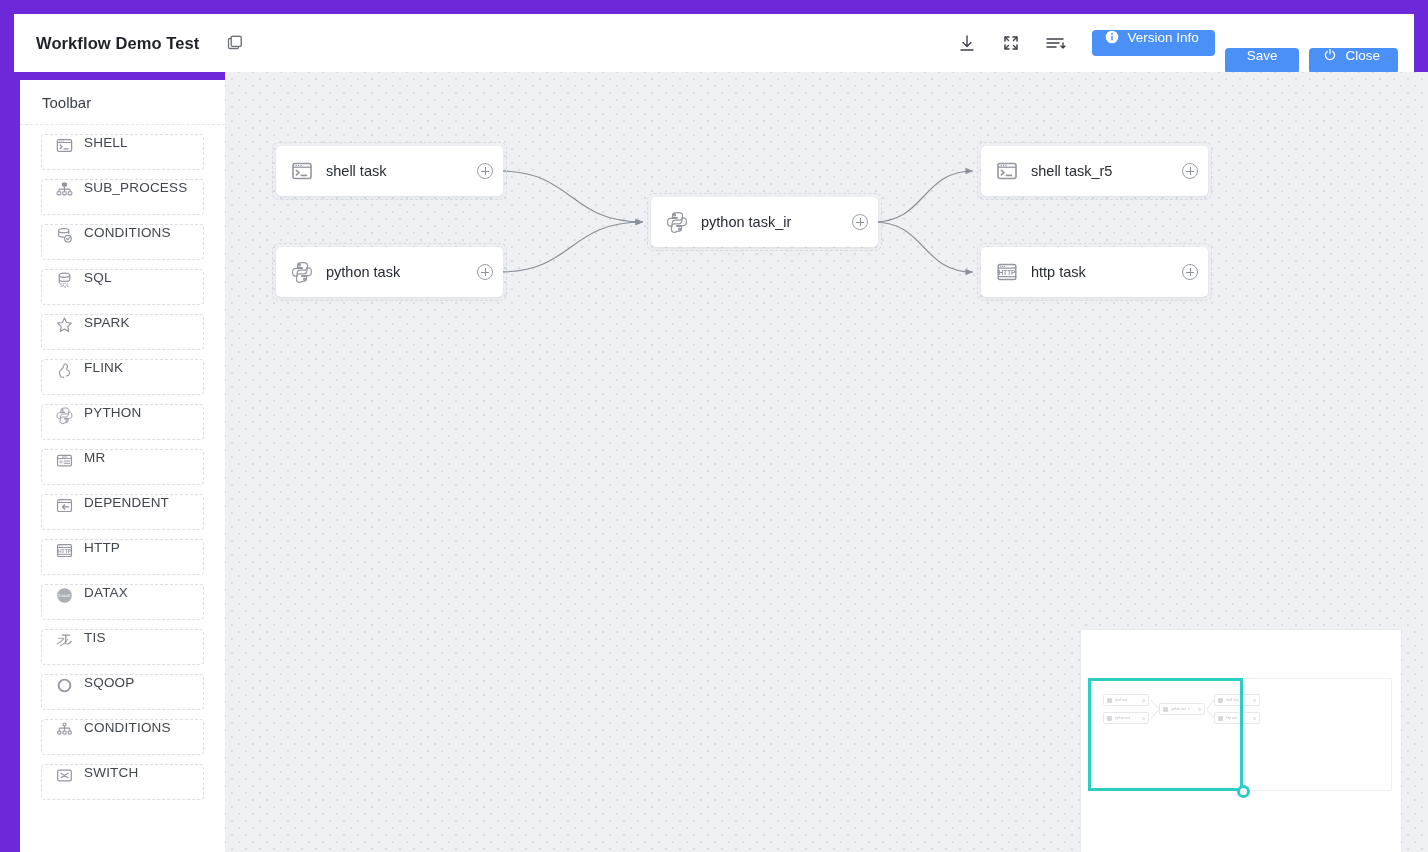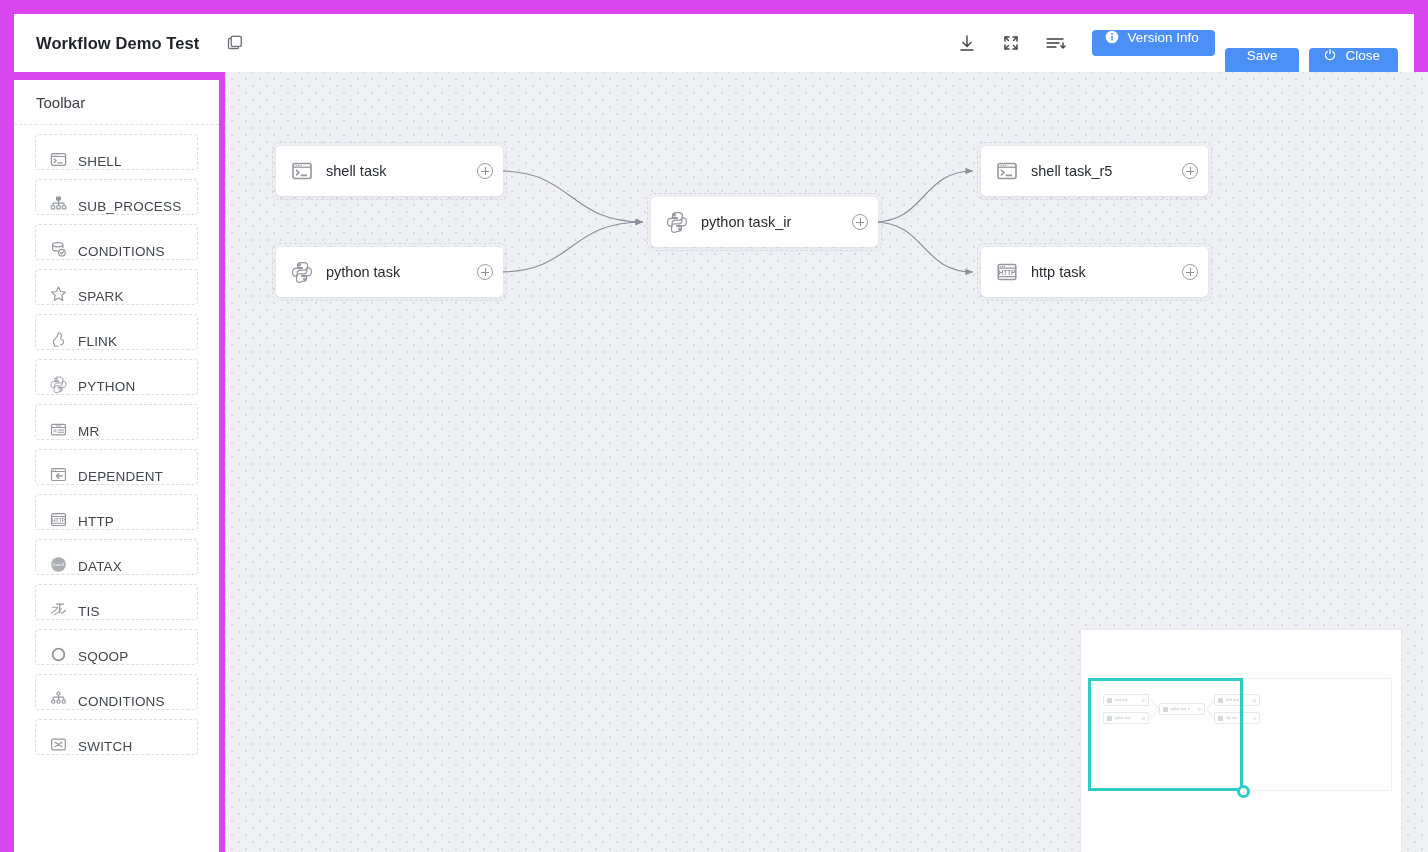--- a/index.html
+++ b/index.html
@@ -3,21 +3,21 @@
 <meta charset="utf-8">
 <title>Workflow Editor</title>
 <style>
   * { box-sizing: border-box; margin: 0; padding: 0; }
   html, body {
     width: 1428px; height: 852px;
     background: #eceef3;
     font-family: "Liberation Sans", sans-serif;
     overflow: hidden;
   }
-  #app { position: relative; width: 1428px; height: 852px; background: #d946ef; }
+  #app { position: relative; width: 1428px; height: 852px; background: #6d28d9; }
 
   
   .header {
     position: absolute; left: 14px; top: 14px;
     width: 1400px; height: 58px;
     background: #ffffff;
     display: flex; align-items: center;
     padding: 0 16px 0 22px;
   }
   .hdr-title {
@@ -38,37 +38,37 @@
   .btn-primary { background: #4a90f7; }
   .btn + .btn { margin-left: 10px; margin-top: 36px; }
   .btn .blabel { display: inline-block; }
   .btn .bicon { display: inline-flex; align-items: center; margin-right: 8px; }
   .btn-version { padding: 0 16px 0 13px; }
   .btn-save { padding: 0 22px; }
   .btn-close { padding: 0 18px 0 14px; }
 
   
   .sidebar {
-    position: absolute; left: 14px; top: 80px;
+    position: absolute; left: 20px; top: 80px;
     width: 205px; height: 772px;
     background: #ffffff;
     overflow: hidden;
   }
   .sidebar-title {
     height: 45px; display: flex; align-items: center;
     padding-left: 22px;
     font-size: 15px; color: #3b4048;
     border-bottom: 1px dashed #e4e6eb;
   }
   .sidebar-list { padding: 9px 21px 12px 21px; }
   .tb-item {
     height: 36px; margin-bottom: 9px;
     border: 1px dashed #dcdee3; border-radius: 4px;
     background: #ffffff;
-    display: flex; align-items: flex-end;
+    display: flex; align-items: flex-start;
     padding-left: 12px;
     cursor: grab;
   }
   .tb-ico { width: 20px; height: 20px; margin-right: 10px; flex: 0 0 20px;
             display: flex; align-items: center; justify-content: center; }
   .tb-label { font-size: 13.5px; color: #41464e; letter-spacing: .2px; }
 
   
   .canvas {
     position: absolute; left: 225px; top: 72px;
@@ -245,20 +245,31 @@
           <span class="tb-ico">
             <svg width="19" height="19" viewBox="0 0 24 24" fill="none">
               <ellipse cx="11" cy="6" rx="6.5" ry="2.6" stroke="#9497a0" stroke-width="1.5"></ellipse>
        <path d="M4.5 6v5.5c0 1.4 2.9 2.6 6.5 2.6" stroke="#9497a0" stroke-width="1.5"></path>
        <path d="M17.5 6v4" stroke="#9497a0" stroke-width="1.5"></path>
        <circle cx="16.3" cy="16" r="4.2" stroke="#9497a0" stroke-width="1.5"></circle>
        <path d="M14.4 16l1.4 1.4 2.6-2.8" stroke="#9497a0" stroke-width="1.5" stroke-linecap="round" stroke-linejoin="round"></path>
             </svg>
           </span>
           <span class="tb-label">CONDITIONS</span>
+        </div>
+        <div class="tb-item">
+          <span class="tb-ico">
+            <svg width="19" height="19" viewBox="0 0 24 24" fill="none">
+              <ellipse cx="12" cy="5.4" rx="6.6" ry="2.6" stroke="#9497a0" stroke-width="1.5"></ellipse>
+       <path d="M5.4 5.4v5.2c0 1.4 3 2.6 6.6 2.6s6.6-1.2 6.6-2.6V5.4" stroke="#9497a0" stroke-width="1.5"></path>
+       <path d="M5.4 11v4.4" stroke="#9497a0" stroke-width="1.5"></path>
+       <text x="12" y="20.6" font-size="6.4" fill="#9497a0" text-anchor="middle" font-family="Liberation Sans, sans-serif">SQL</text>
+            </svg>
+          </span>
+          <span class="tb-label">SQL</span>
         </div>
         <div class="tb-item">
           <span class="tb-ico">
             <svg width="19" height="19" viewBox="0 0 24 24" fill="none">
               <path d="M12 2.6l2.6 5.6 6 .8-4.4 4.3 1.1 6.1-5.3-3-5.3 3 1.1-6.1L3.4 9l6-.8z" stroke="#9497a0" stroke-width="1.5" stroke-linejoin="round"></path>
             </svg>
           </span>
           <span class="tb-label">SPARK</span>
         </div>
         <div class="tb-item">

